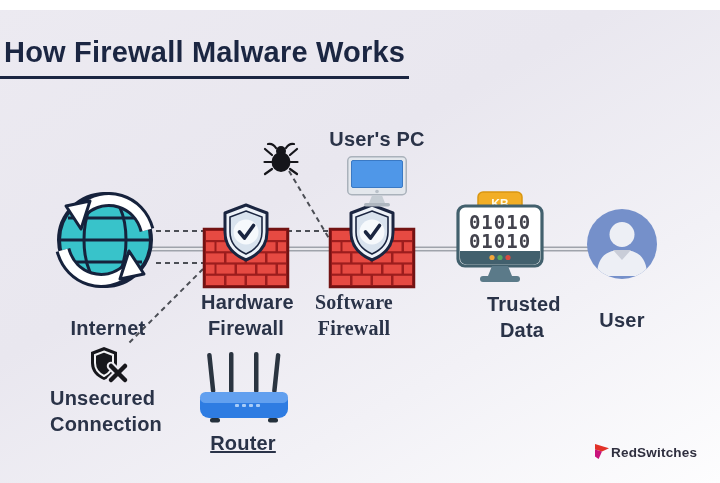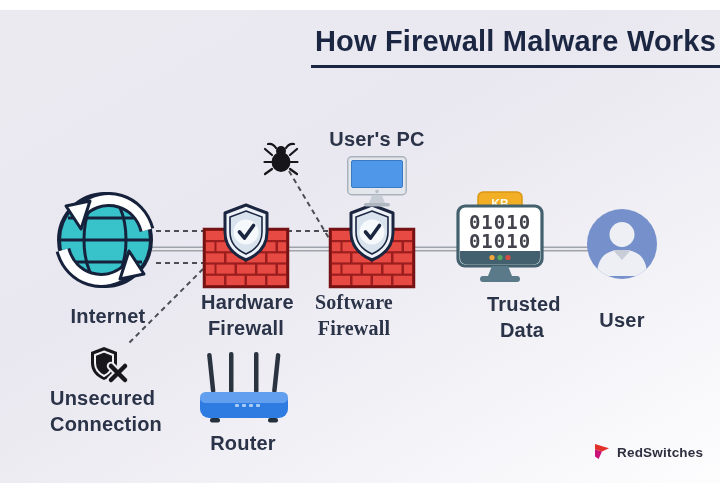--- a/index.html
+++ b/index.html
@@ -2,32 +2,32 @@
 <html><head>
 <meta charset="utf-8">
 <style>
   html,body{margin:0;padding:0;background:#ffffff;}
   .stage{
     position:relative;width:720px;height:483px;overflow:hidden;
     background:linear-gradient(150deg,#eceaf1 0%,#e9e7ef 40%,#f2f1f6 70%,#fdfdfe 100%);
     font-family:"Liberation Sans",sans-serif;
   }
   .top-band{position:absolute;left:0;top:0;width:720px;height:10px;background:#ffffff;}
-  .title-wrap{position:absolute;left:0;right:0;top:25px;text-align:right;}
+  .title-wrap{position:absolute;left:0;right:0;top:36px;text-align:left;}
   .title{
     display:inline-block;font-size:29px;font-weight:800;color:#1b2642;
     letter-spacing:.2px;padding:0 4px 7px 4px;border-bottom:3.5px solid #1b2642;
   }
   .diagram-svg{position:absolute;left:0;top:0;}
   .lbl{
     position:absolute;text-align:center;color:#2a3348;font-weight:700;
     font-size:20px;line-height:1.28;letter-spacing:.2px;
   }
   .footer{
-    position:absolute;left:594px;top:443px;display:flex;align-items:center;gap:7px;
+    position:absolute;left:594px;top:443px;display:flex;align-items:center;gap:1px;
   }
   .footer .brand-text{font-size:13.5px;font-weight:700;color:#2f2f3f;letter-spacing:.2px;}
 </style>
 </head>
 <body>
 
 <div class="stage">
   <div class="top-band"></div>
 
   <div class="title-wrap">
@@ -203,28 +203,28 @@
         <rect x="37" y="54" width="4" height="3" rx="1"></rect>
         <rect x="44" y="54" width="4" height="3" rx="1"></rect>
         <rect x="51" y="54" width="4" height="3" rx="1"></rect>
         <rect x="58" y="54" width="4" height="3" rx="1"></rect>
       </g>
       <rect x="12" y="68" width="10" height="4.5" rx="2" fill="#24303b"></rect>
       <rect x="70" y="68" width="10" height="4.5" rx="2" fill="#24303b"></rect>
     </g>
   </svg>
 
-  <div class="lbl" style="left:58px;top:304px;width:100px;">Internet</div>
+  <div class="lbl" style="left:58px;top:316px;width:100px;">Internet</div>
   <div class="lbl" style="left:201px;top:290px;width:90px;">Hardware Firewall</div>
   <div class="lbl" style="left:309px;top:290px;width:90px;font-family:Liberation Serif, serif;">Software Firewall</div>
   <div class="lbl" style="left:487px;top:292px;width:70px;">Trusted Data</div>
   <div class="lbl" style="left:582px;top:296px;width:80px;margin-top:12px;">User</div>
   <div class="lbl" style="left:327px;top:127px;width:100px;">User's PC</div>
   <div class="lbl" style="left:50px;top:386px;width:100px;">Unsecured Connection</div>
-  <div class="lbl" style="left:193px;top:431px;width:100px;">Router</div>
+  <div class="lbl" style="left:193px;top:431px;width:100px;text-decoration:underline;">Router</div>
 
   <div class="footer">
     <svg width="16" height="18" viewBox="0 0 16 18">
       <path d="M1,1 L15,5.2 L8,8.6 L1,6.6 Z" fill="#e23128"></path>
       <path d="M1,6.6 L8,8.6 L4.6,16 L1,13.6 Z" fill="#c9137b"></path>
     </svg>
     <span class="brand-text">RedSwitches</span>
   </div>
 </div>
 

